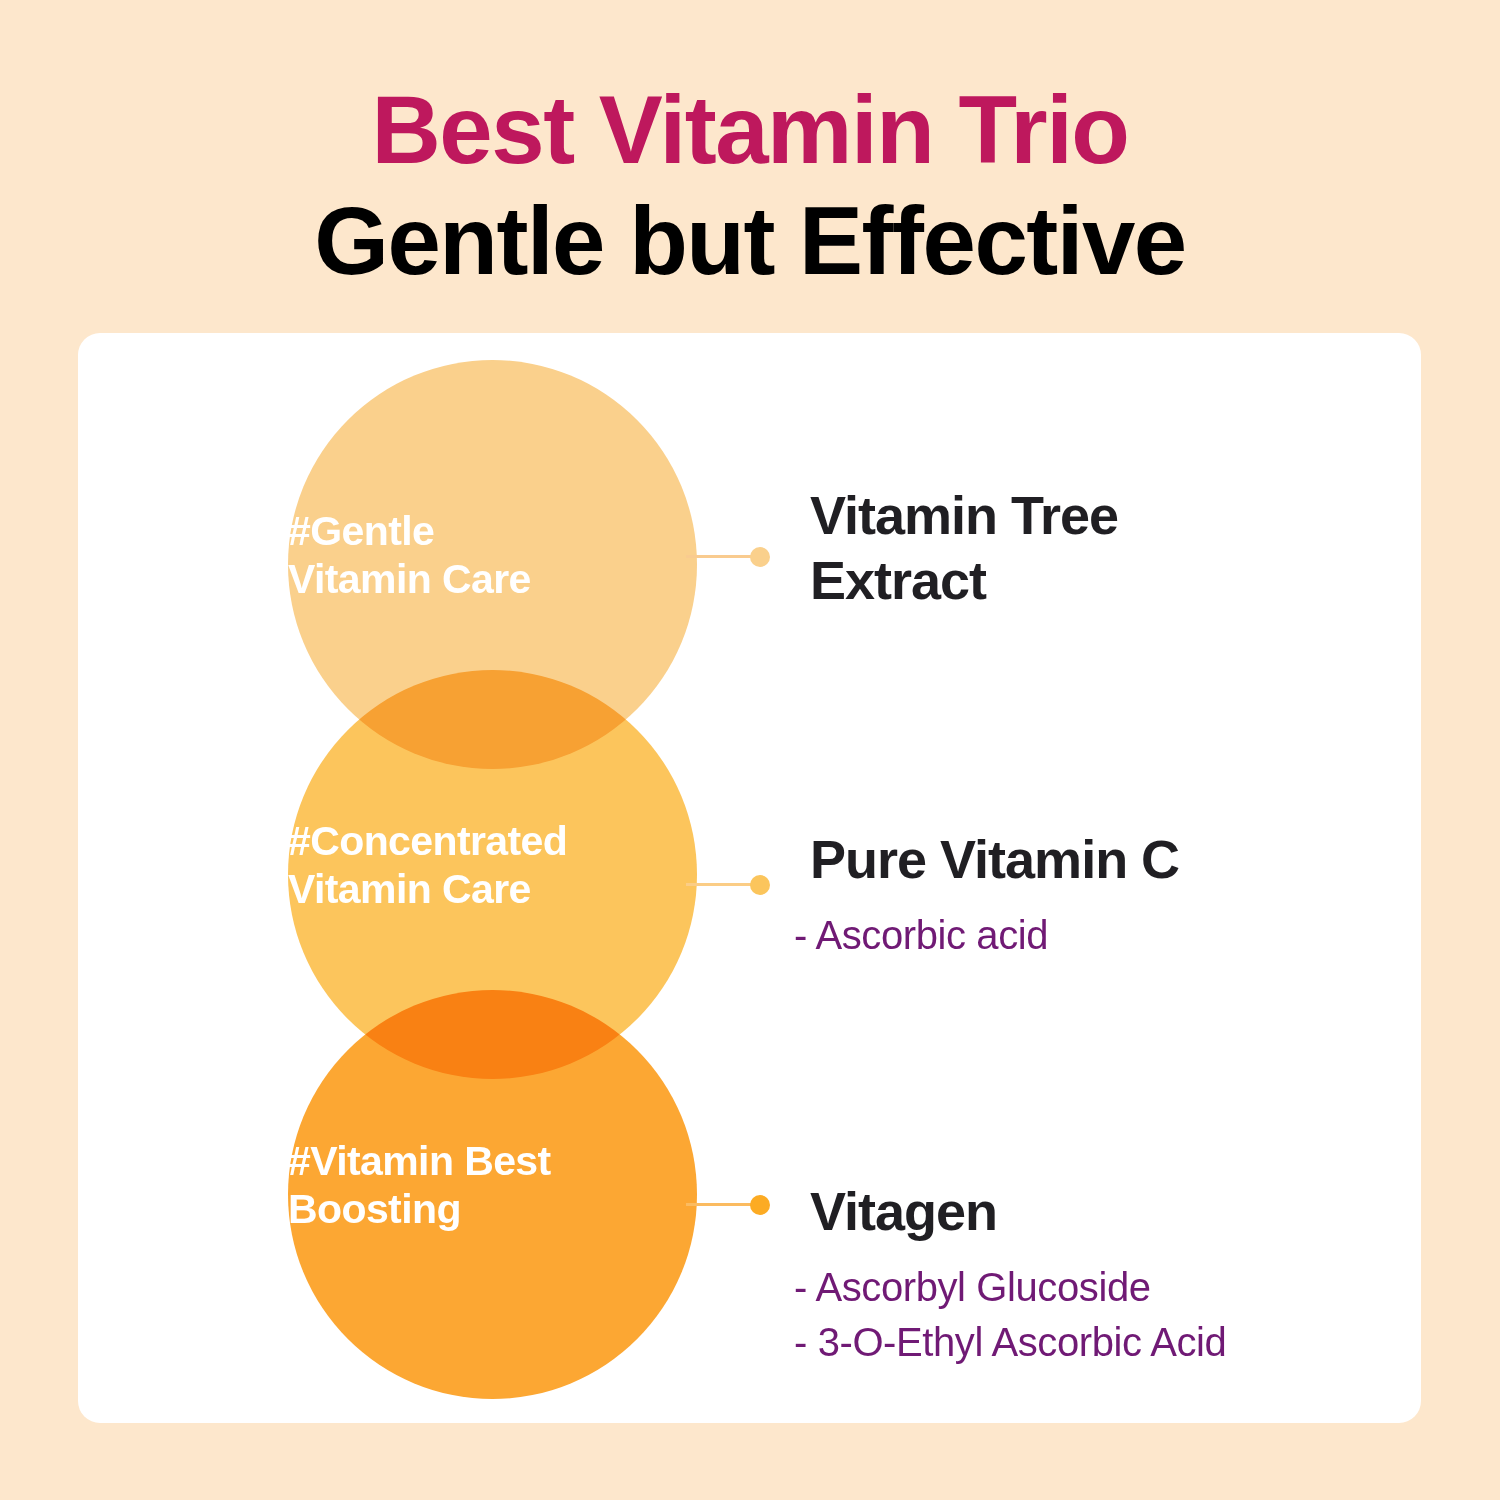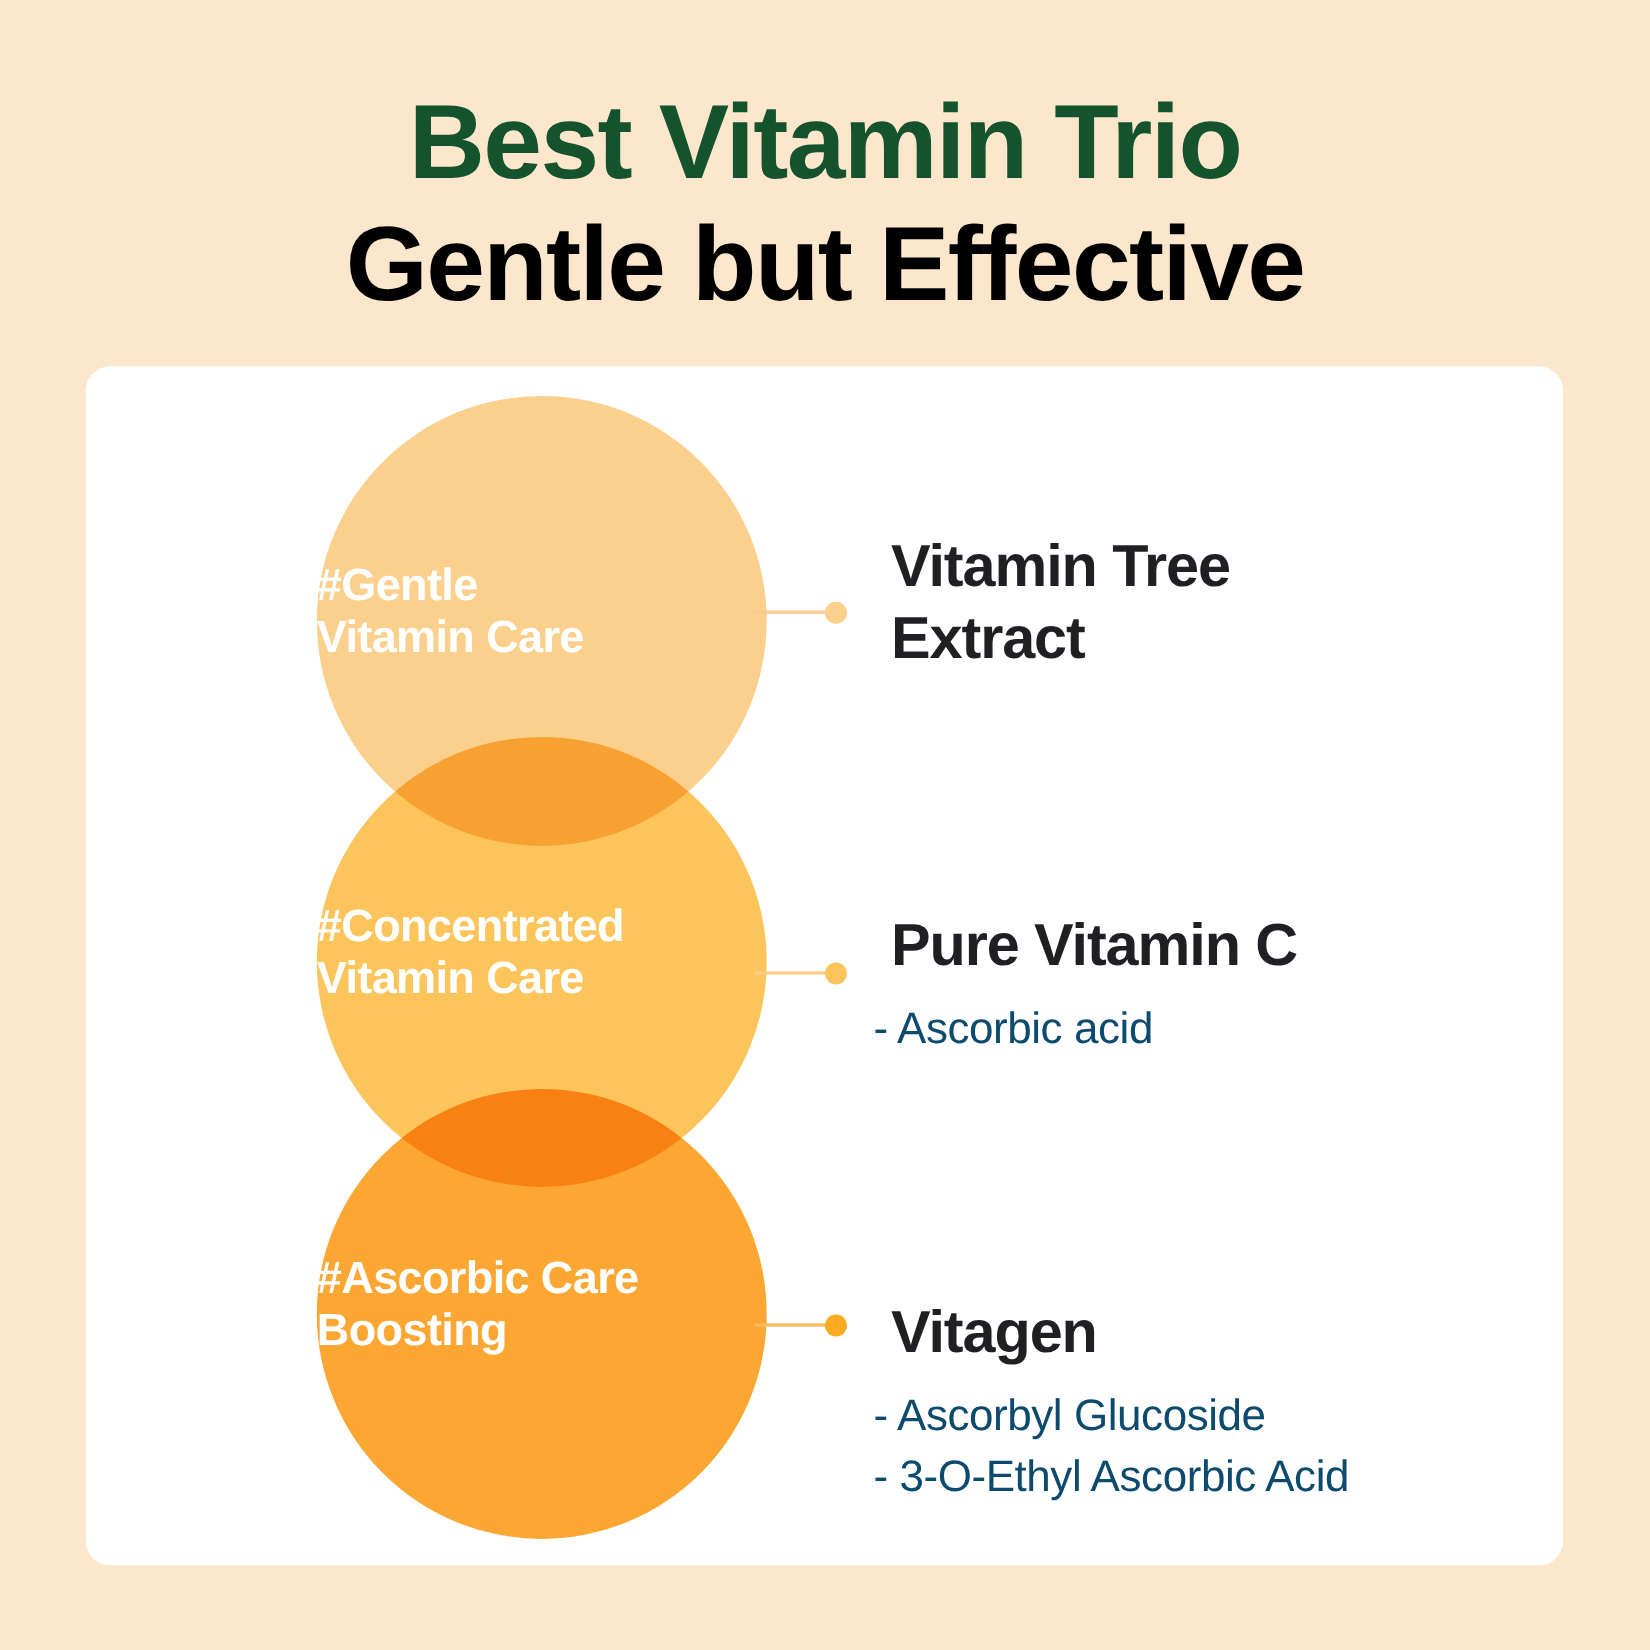--- a/index.html
+++ b/index.html
@@ -25,21 +25,21 @@
     left: 0;
     top: 74px;
     width: 1500px;
     text-align: center;
     line-height: 1.16;
   }
   .headline-line1 {
     display: block;
     font-size: 96px;
     font-weight: 700;
-    color: #14532d;
+    color: #be185d;
     letter-spacing: -1.5px;
   }
   .headline-line2 {
     display: block;
     font-size: 96px;
     font-weight: 700;
     color: #000000;
     letter-spacing: -1.5px;
   }
 
@@ -130,21 +130,21 @@
     font-weight: 700;
     color: #201f23;
     line-height: 1.20;
     letter-spacing: -1px;
     margin: 16px;
     white-space: pre-line;
   }
   .info-sub {
     font-size: 40px;
     font-weight: 400;
-    color: #0c4a6e;
+    color: #701a75;
     line-height: 1.38;
     letter-spacing: -0.4px;
     margin: 6px 0 0 0;
   }
   .info-1 { top: 134px; }
   .info-2 { top: 478px; }
   .info-3 { top: 830px; }
 </style>
 </head>
 <body>
@@ -166,21 +166,21 @@
 
     <div class="circle-label l1">
       <div>#Gentle</div>
       <div>Vitamin Care</div>
     </div>
     <div class="circle-label l2">
       <div>#Concentrated</div>
       <div>Vitamin Care</div>
     </div>
     <div class="circle-label l3">
-      <div>#Ascorbic Care</div>
+      <div>#Vitamin Best</div>
       <div>Boosting</div>
     </div>
 
     <div class="connector c1">
       <div class="line"></div>
       <div class="dot"></div>
     </div>
     <div class="connector c2">
       <div class="line"></div>
       <div class="dot"></div>

